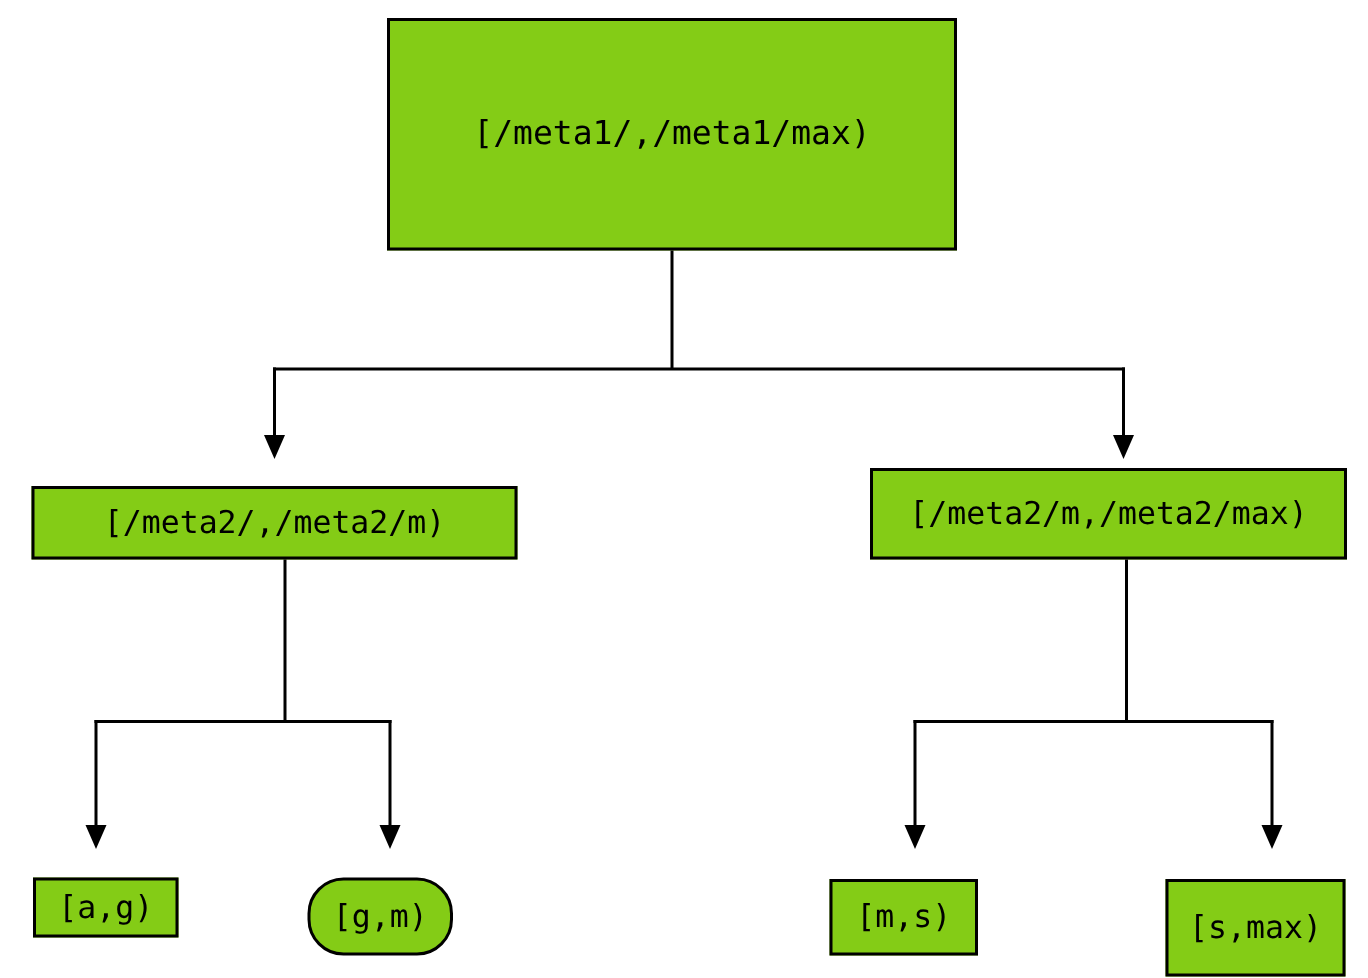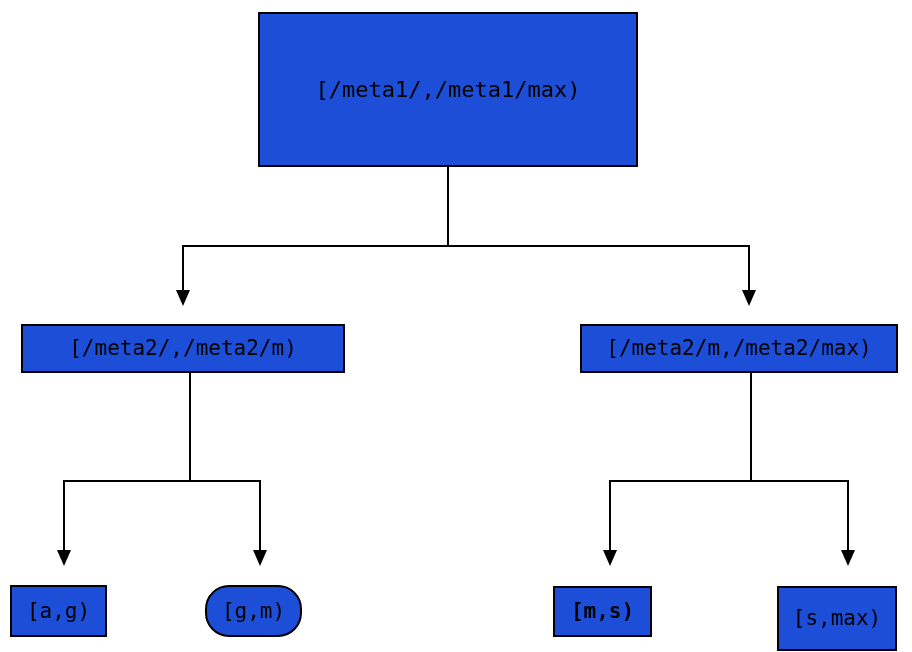--- a/index.html
+++ b/index.html
@@ -12,39 +12,39 @@
     width: 912px;
     height: 652px;
     background: #ffffff;
     overflow: hidden;
     font-family: "DejaVu Sans Mono", "Liberation Mono", monospace;
   }
   .node {
     position: absolute;
     box-sizing: border-box;
     border: 2px solid #000000;
-    background: #1d4ed8;
+    background: #84cc16;
     display: flex;
     align-items: center;
     justify-content: center;
     color: #000000;
     white-space: nowrap;
   }
   .node-label {
     font-family: "DejaVu Sans Mono", "Liberation Mono", monospace;
     color: #000000;
     letter-spacing: 0px;
     line-height: 1;
   }
   .node-root  { left: 258px; top: 12px;  width: 380px; height: 155px; }
   .node-mid-l { left: 21px;  top: 324px; width: 324px; height: 49px;  }
-  .node-mid-r { left: 580px; top: 324px; width: 318px; height: 49px;  }
-  .node-leaf-1 { left: 10px;  top: 585px; width: 97px;  height: 52px; }
+  .node-mid-r { left: 580px; top: 312px; width: 318px; height: 61px;  }
+  .node-leaf-1 { left: 22px;  top: 585px; width: 97px;  height: 40px; }
   .node-leaf-2 { left: 205px; top: 585px; width: 97px;  height: 52px; border-radius: 24px; }
-  .node-leaf-3 { left: 553px; top: 586px; width: 99px;  height: 51px; font-weight: bold; }
+  .node-leaf-3 { left: 553px; top: 586px; width: 99px;  height: 51px; }
   .node-leaf-4 { left: 777px; top: 586px; width: 120px; height: 65px; }
 
   .node-root .node-label  { font-size: 22px; }
   .node-mid-l .node-label,
   .node-mid-r .node-label { font-size: 21px; }
   .node-leaf-1 .node-label,
   .node-leaf-2 .node-label,
   .node-leaf-3 .node-label,
   .node-leaf-4 .node-label { font-size: 21px; }
 

